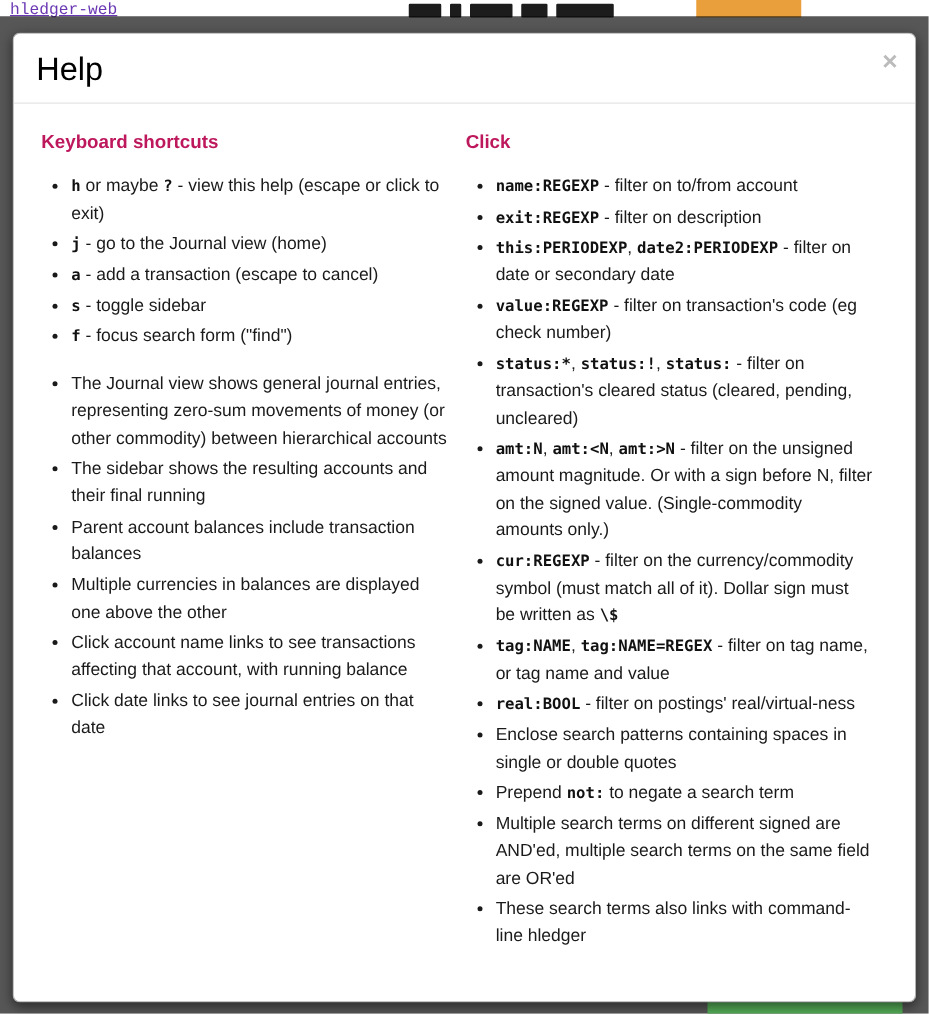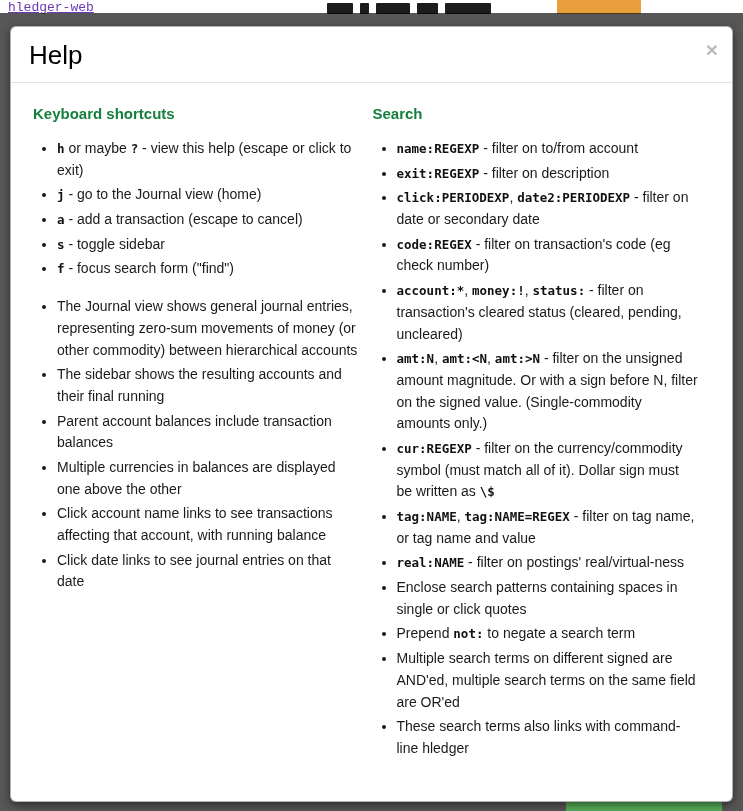--- a/index.html
+++ b/index.html
@@ -79,21 +79,21 @@
     font-family: "Liberation Sans", sans-serif;
   }
 
   .modal-body {
     display: flex;
     padding: 12px 20px 10px 22px;
   }
   .help-col { width: 50%; padding-right: 14px; }
 
   .section-heading {
-    font-size: 15px; font-weight: 700; color: #15803d;
+    font-size: 15px; font-weight: 700; color: #be185d;
     margin: 10px 0 16px 0;
   }
   .help-list {
     margin: 0 0 16px 0;
     padding-left: 24px;
     list-style-type: disc;
   }
   .help-list li {
     font-size: 14px;
     line-height: 1.55;
@@ -143,31 +143,31 @@
         <ul class="help-list">
           <li>The Journal view shows general journal entries, representing zero-sum movements of money (or other commodity) between hierarchical accounts</li>
           <li>The sidebar shows the resulting accounts and their final running</li>
           <li>Parent account balances include transaction balances</li>
           <li>Multiple currencies in balances are displayed one above the other</li>
           <li>Click account name links to see transactions affecting that account, with running balance</li>
           <li>Click date links to see journal entries on that date</li>
         </ul>
       </div>
     <div class="help-col">
-        <h4 class="section-heading">Search</h4>
+        <h4 class="section-heading">Click</h4>
         <ul class="help-list">
           <li><code>name:REGEXP</code> - filter on to/from account</li>
           <li><code>exit:REGEXP</code> - filter on description</li>
-          <li><code>click:PERIODEXP</code>, <code>date2:PERIODEXP</code> - filter on date or secondary date</li>
-          <li><code>code:REGEX</code> - filter on transaction's code (eg check number)</li>
-          <li><code>account:*</code>, <code>money:!</code>, <code>status:</code> - filter on transaction's cleared status (cleared, pending, uncleared)</li>
+          <li><code>this:PERIODEXP</code>, <code>date2:PERIODEXP</code> - filter on date or secondary date</li>
+          <li><code>value:REGEXP</code> - filter on transaction's code (eg check number)</li>
+          <li><code>status:*</code>, <code>status:!</code>, <code>status:</code> - filter on transaction's cleared status (cleared, pending, uncleared)</li>
           <li><code>amt:N</code>, <code>amt:&lt;N</code>, <code>amt:&gt;N</code> - filter on the unsigned amount magnitude. Or with a sign before N, filter on the signed value. (Single-commodity amounts only.)</li>
           <li><code>cur:REGEXP</code> - filter on the currency/commodity symbol (must match all of it). Dollar sign must be written as <code>\$</code></li>
           <li><code>tag:NAME</code>, <code>tag:NAME=REGEX</code> - filter on tag name, or tag name and value</li>
-          <li><code>real:NAME</code> - filter on postings' real/virtual-ness</li>
-          <li>Enclose search patterns containing spaces in single or click quotes</li>
+          <li><code>real:BOOL</code> - filter on postings' real/virtual-ness</li>
+          <li>Enclose search patterns containing spaces in single or double quotes</li>
           <li>Prepend <code>not:</code> to negate a search term</li>
           <li>Multiple search terms on different signed are AND'ed, multiple search terms on the same field are OR'ed</li>
           <li>These search terms also links with command-line hledger</li>
         </ul>
       </div>
   </div>
 </div>
 
 </body></html>

